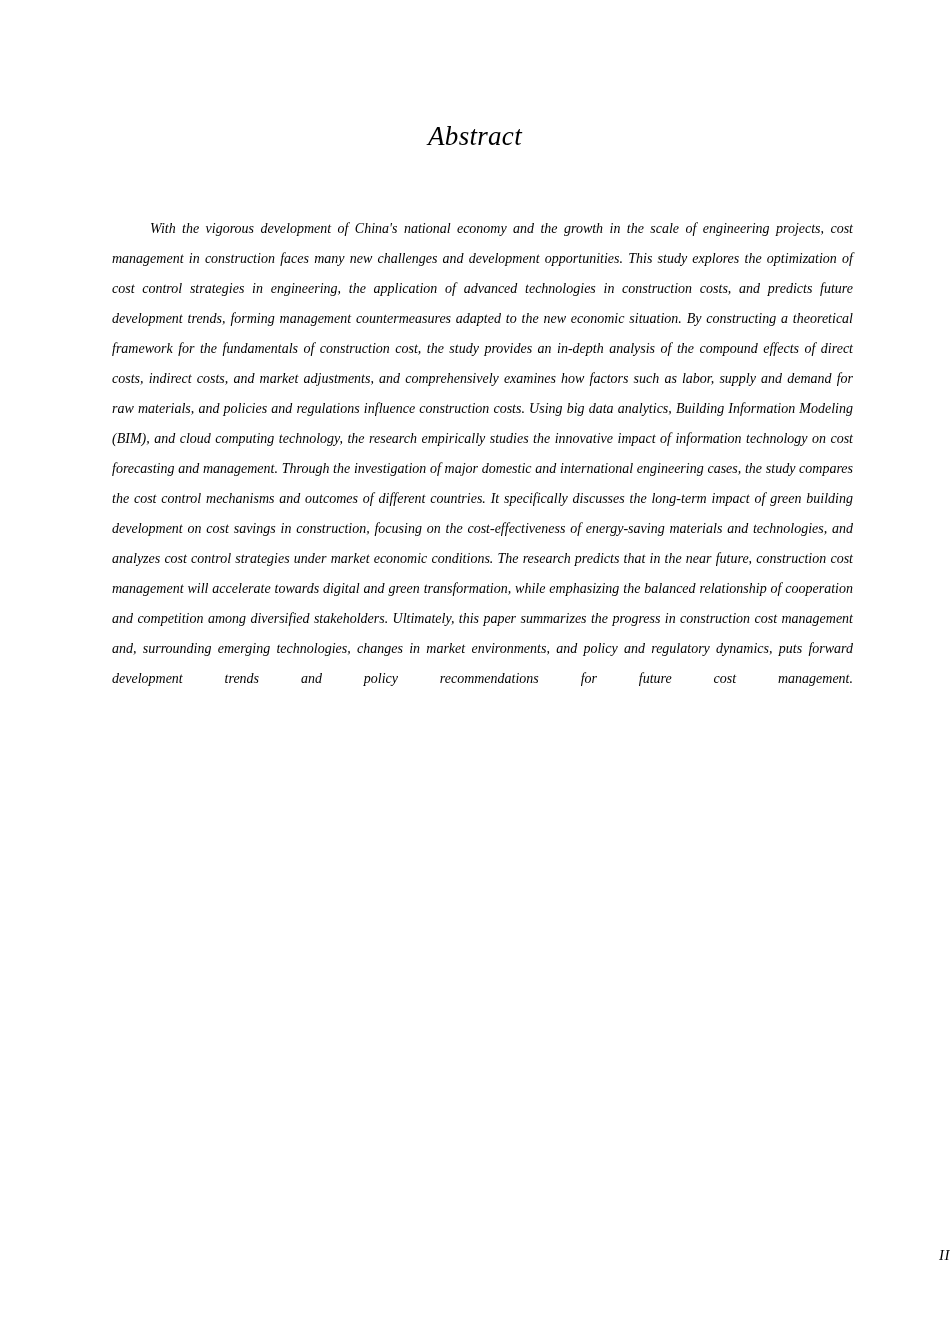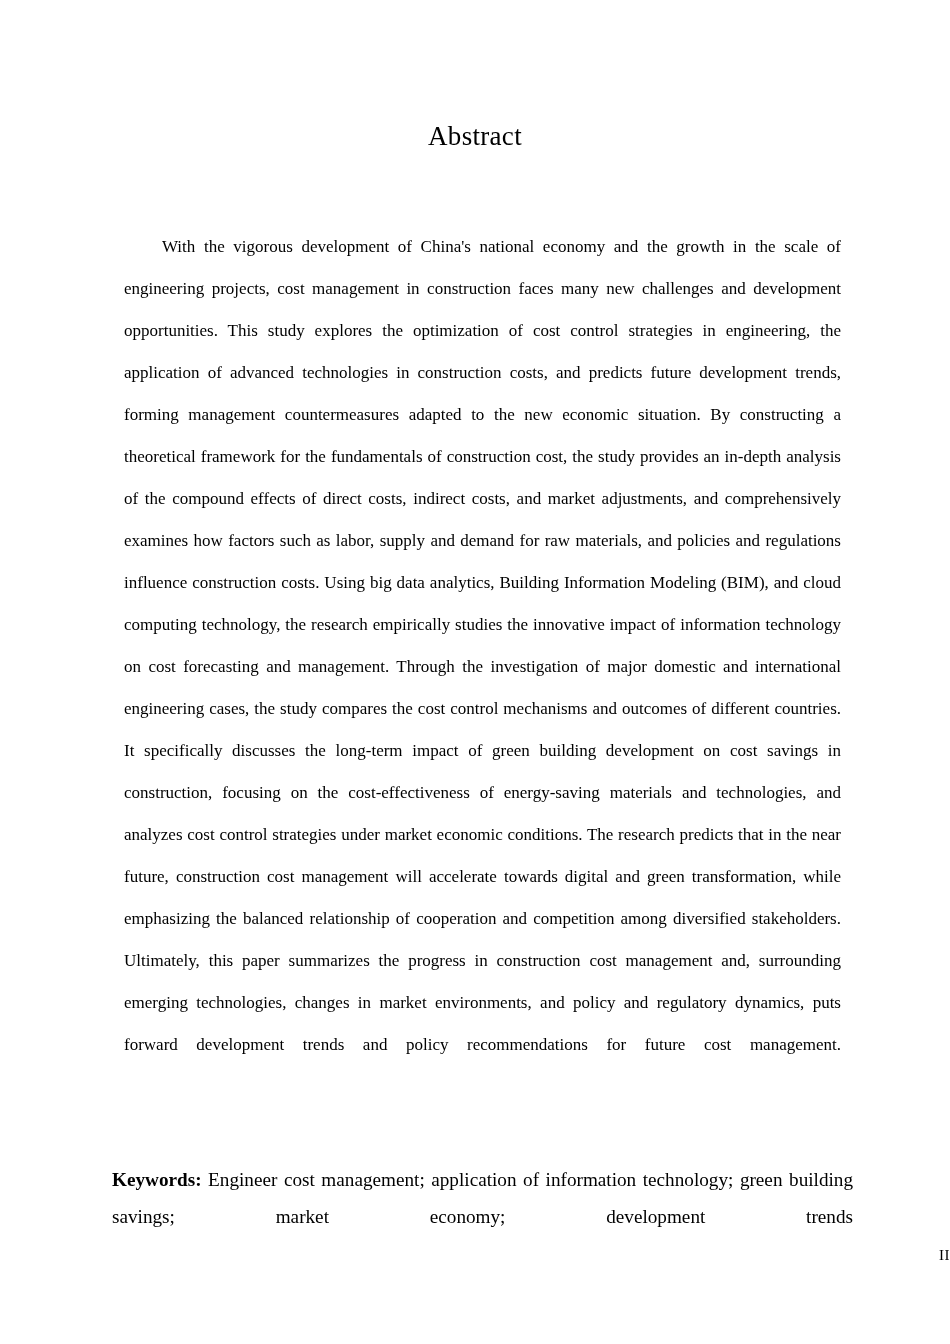--- a/index.html
+++ b/index.html
@@ -14,20 +14,21 @@
     color: #000000;
     position: relative;
     overflow: hidden;
   }
 
   .page {
     position: relative;
     width: 950px;
     height: 1344px;
     box-sizing: border-box;
+    font-style: italic;
   }
 
   .heading-block {
     position: absolute;
     left: 0;
     top: 120px;
     width: 950px;
     text-align: center;
   }
 
@@ -40,23 +41,23 @@
   }
 
   .content {
     position: absolute;
     left: 112px;
     top: 214px;
     width: 741px;
   }
 
   .abstract-paragraph {
-    margin: 12px;
-    font-size: 17px;
-    line-height: 42px;
+    margin: 0;
+    font-size: 14px;
+    line-height: 30px;
     text-align: justify;
     text-justify: inter-word;
     text-indent: 38px;
     word-spacing: 0.2px;
   }
 
   .keywords-block {
     margin: 0;
     padding-top: 41px;
     font-size: 19.2px;
@@ -97,21 +98,20 @@
 <div class="page">
 
   <div class="heading-block">
     <h1 class="page-title">Abstract</h1>
   </div>
 
   <div class="content">
 
     <p class="abstract-paragraph">With the vigorous development of China's national economy and the growth in the scale of engineering projects, cost management in construction faces many new challenges and development opportunities. This study explores the optimization of cost control strategies in engineering, the application of advanced technologies in construction costs, and predicts future development trends, forming management countermeasures adapted to the new economic situation. By constructing a theoretical framework for the fundamentals of construction cost, the study provides an in-depth analysis of the compound effects of direct costs, indirect costs, and market adjustments, and comprehensively examines how factors such as labor, supply and demand for raw materials, and policies and regulations influence construction costs. Using big data analytics, Building Information Modeling (BIM), and cloud computing technology, the research empirically studies the innovative impact of information technology on cost forecasting and management. Through the investigation of major domestic and international engineering cases, the study compares the cost control mechanisms and outcomes of different countries. It specifically discusses the long-term impact of green building development on cost savings in construction, focusing on the cost-effectiveness of energy-saving materials and technologies, and analyzes cost control strategies under market economic conditions. The research predicts that in the near future, construction cost management will accelerate towards digital and green transformation, while emphasizing the balanced relationship of cooperation and competition among diversified stakeholders. Ultimately, this paper summarizes the progress in construction cost management and, surrounding emerging technologies, changes in market environments, and policy and regulatory dynamics, puts forward development trends and policy recommendations for future cost management.</p>
 
-    <p class="keywords-block"><span class="kw-label">Keywords:</span><span class="kw-values"> Engineer cost management; application of information technology; green building savings; market economy; development trends</span></p>
 
   </div>
 
   <div class="footer">
     <span class="page-number">II</span>
   </div>
 
 </div>
 
 </body></html>

